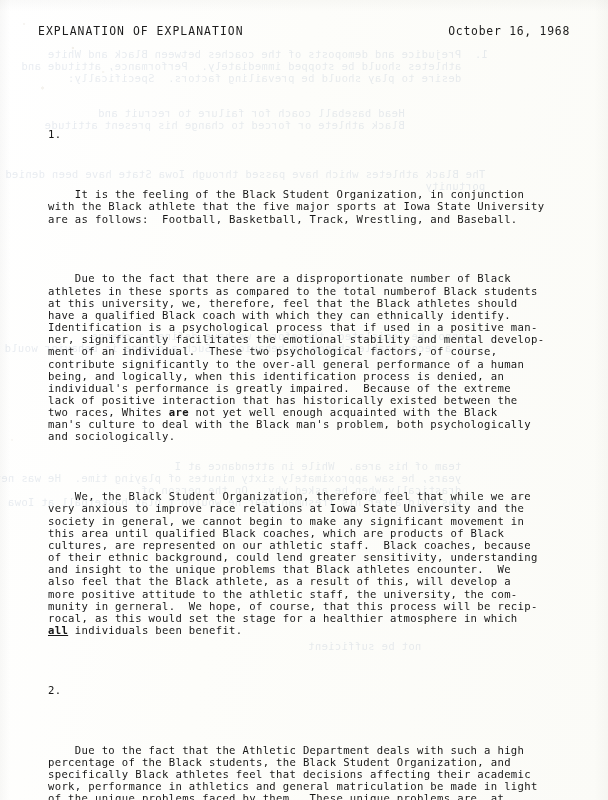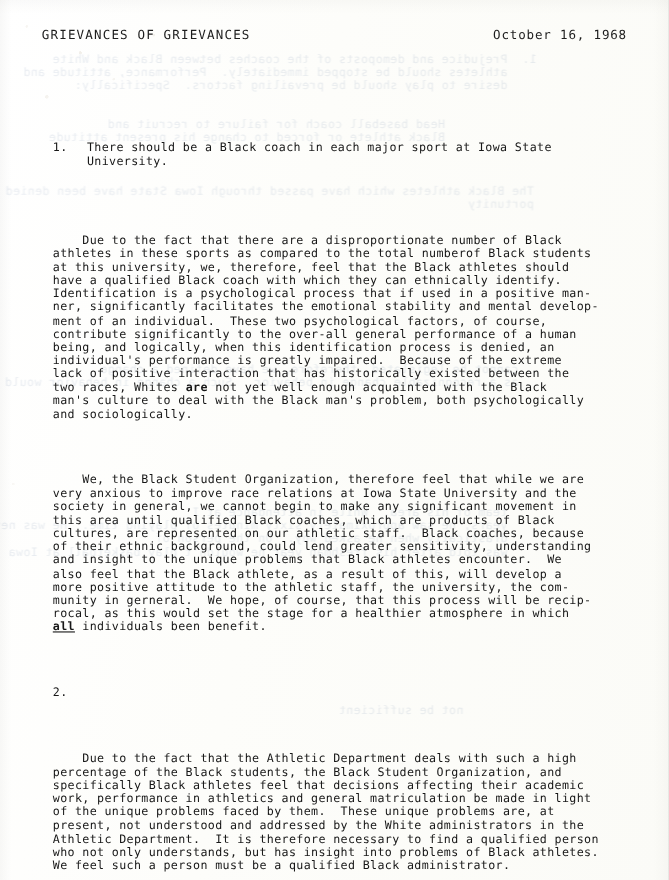--- a/index.html
+++ b/index.html
@@ -123,32 +123,33 @@
     <div class="blk" style="left:120px; top:460px;">    team of his area.  While in attendance at I
     years, he saw approximately sixty minutes of playing time.  He was never
     drastically when he asked why.  On the person of
     was told after his freshman year he wouldn't play basketball at Iowa</div>
     <div class="blk" style="left:160px; top:640px;">    not be sufficient</div>
   </div>
 
   <div class="sheet">
 
     <div class="header">
-      <div class="title">GRIEVANCES OF GRIEVANCES</div>
+      <div class="title">EXPLANATION OF EXPLANATION</div>
       <div class="date">October 16, 1968</div>
     </div>
 
     <div class="body">
 
       <div class="item">
         <span class="num">1.</span>
-        <span class="txt">There should be a Black coach in each major sport at Iowa State
-University.</span>
       </div>
 
+      <p class="para"><span>    It is the feeling of the Black Student Organization, in conjunction
+with the Black athlete that the five major sports at Iowa State University
+are as follows:  Football, Basketball, Track, Wrestling, and Baseball.</span></p>
 
       <p class="para"><span>    Due to the fact that there are a disproportionate number of Black
 athletes in these sports as compared to the total numberof Black students
 at this university, we, therefore, feel that the Black athletes should
 have a qualified Black coach with which they can ethnically identify.
 Identification is a psychological process that if used in a positive man-
 ner, significantly facilitates the emotional stability and mental develop-
 ment of an individual.  These two psychological factors, of course,
 contribute significantly to the over-all general performance of a human
 being, and logically, when this identification process is denied, an

